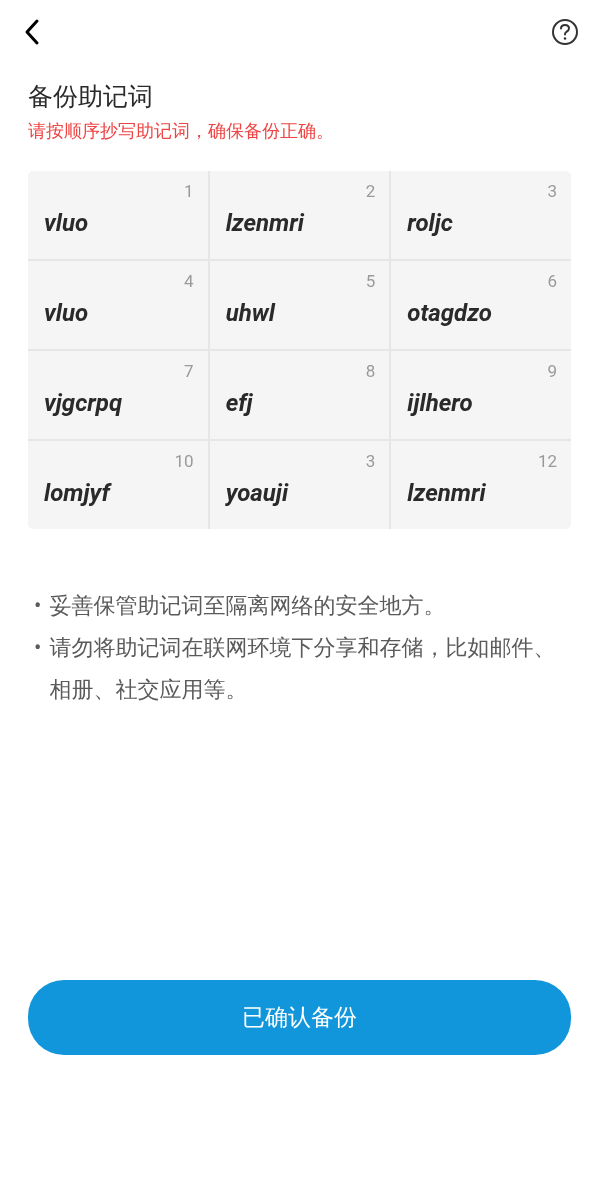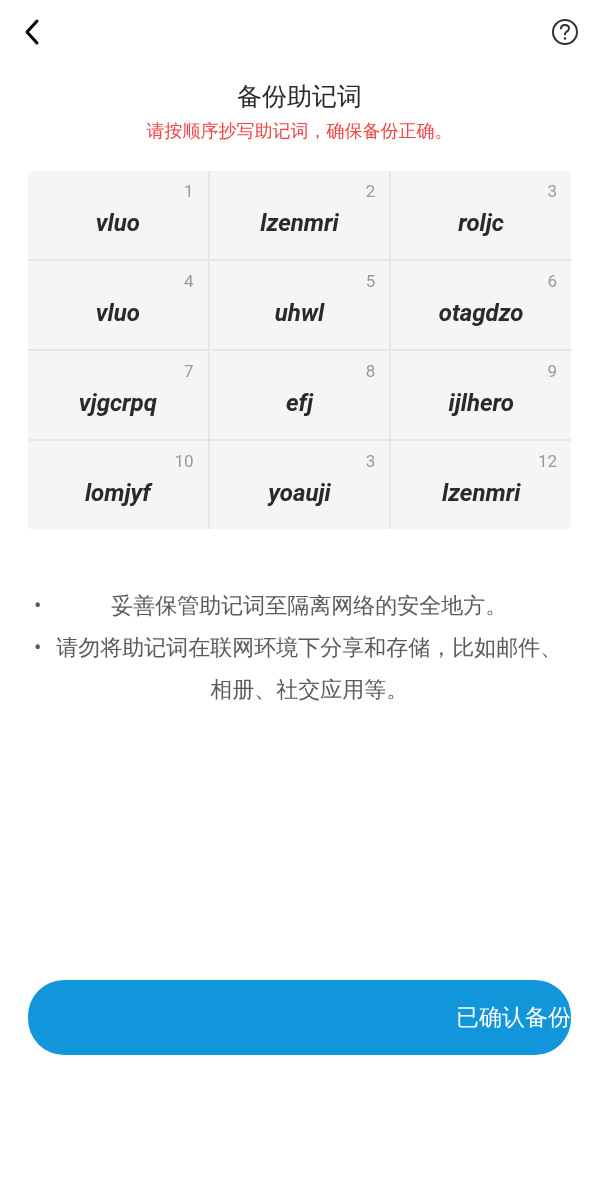--- a/index.html
+++ b/index.html
@@ -35,21 +35,20 @@
       display: flex;
       align-items: center;
       justify-content: center;
       cursor: pointer;
     }
     .content {
       padding: 16px 28px 0 28px;
       flex: 1;
       display: flex;
       flex-direction: column;
-      text-align: center;
     }
     .title {
       font-size: 25px;
       font-weight: 500;
       color: #2a2a2a;
       margin-bottom: 6px;
     }
     .subtitle {
       font-size: 18px;
       color: #ef4444;
@@ -111,21 +110,21 @@
       background: #1296db;
       color: #ffffff;
       border: none;
       border-radius: 36px;
       padding: 22px 0;
       font-size: 23px;
       font-weight: 400;
       width: calc(100% - 56px);
       margin: 0 28px 130px 28px;
       cursor: pointer;
-      text-align: right;
+      text-align: center;
     }
   </style>
 </head>
 <body>
 
 <div class="header">
   <div class="back-icon">
     <svg width="18" height="28" viewBox="0 0 18 28" fill="none">
       <path d="M14 3 L4 14 L14 25" stroke="#000000" stroke-width="3" stroke-linecap="round" stroke-linejoin="round"></path>
     </svg>

